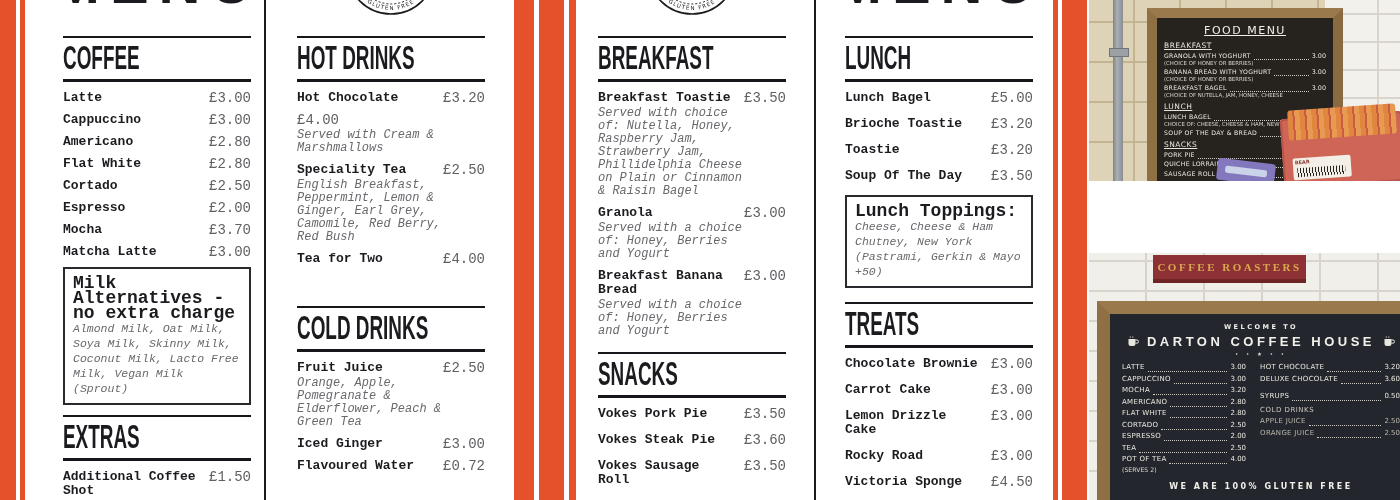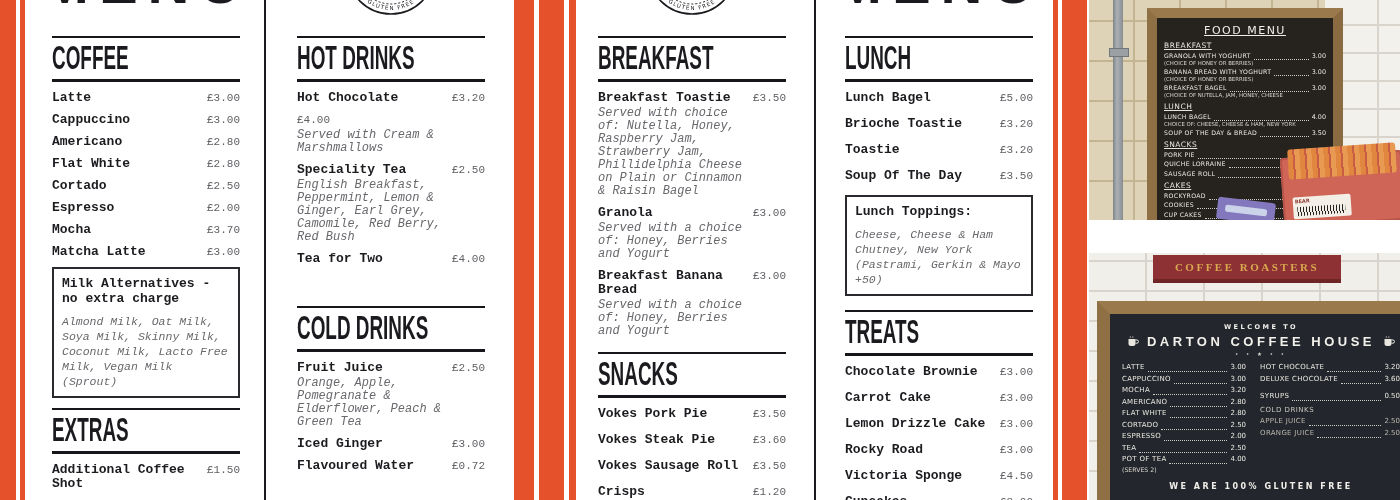--- a/index.html
+++ b/index.html
@@ -9,47 +9,47 @@
   
   .stripe{position:absolute;top:0;bottom:0;background:#E5512B;}
   #st-l1{left:0;width:16px}   #st-l2{left:20px;width:5px}
   #st-m1{left:514px;width:20px} #st-m2{left:539px;width:25px} #st-m3{left:569px;width:7px}
   #st-r1{left:1053px;width:5px} #st-r2{left:1062px;width:25px}
   .vrule{position:absolute;top:0;bottom:0;width:2px;background:#1b1b1f;}
   #vr1{left:264px} #vr2{left:814px}
 
   
   .col{position:absolute;top:0;height:500px;width:188px;overflow:hidden;}
-  #col1{left:52px} #col2{left:297px} #col3{left:598px} #col4{left:845px}
+  #col1{left:63px} #col2{left:297px} #col3{left:598px} #col4{left:845px}
   .col-top{height:36px;position:relative;overflow:hidden;}
   .menu-big{position:absolute;left:50%;transform:translateX(-50%);top:-46px;
             font-family:"Liberation Sans","DejaVu Sans",sans-serif;font-weight:700;
             font-size:58px;line-height:58px;letter-spacing:10px;color:#1b1b1f;white-space:nowrap;}
   .stamp{position:absolute;left:50%;transform:translateX(-50%);top:0;}
 
   .rule{height:2px;background:#17171b;}
   .rule.b{height:3px;margin-top:5px;}
   h2.sec-title{margin:6px 0 0;font-family:"Liberation Sans","DejaVu Sans",sans-serif;
      font-weight:700;font-size:27px;line-height:30px;letter-spacing:0;
      transform:scale(0.7,1.22);transform-origin:0 60%;white-space:nowrap;color:#1b1b1f;}
   .items{padding-top:9px;}
   .mi{margin:0 0 8px;}
   .loose .mi{margin-bottom:12px;}
   .mi-r{display:flex;align-items:flex-start;}
   .mi-n{flex:1;font-weight:700;font-size:13px;line-height:14px;padding-right:6px;}
-  .mi-p{font-size:11px;line-height:14px;color:#5f5f64;white-space:nowrap;}
+  .mi-p{font-size:14px;line-height:14px;color:#5f5f64;white-space:nowrap;}
   .mi-d{font-style:italic;font-size:12px;line-height:13px;color:#68686d;margin-top:2px;width:152px;}
   .ibox{border:2px solid #2a2a2e;padding:7px 8px;margin-top:8px;}
-  .ibox-t{font-weight:700;font-size:13px;line-height:15px;}
-  .ibox-b{font-style:italic;font-size:11.5px;line-height:15px;color:#68686d;margin-top:8px;}
+  .ibox-t{font-weight:700;font-size:18px;line-height:15px;}
+  .ibox-b{font-style:italic;font-size:11.5px;line-height:15px;color:#68686d;}
   .sec.mt10{margin-top:10px}.sec.mt14{margin-top:14px}.sec.mt40{margin-top:40px}
 
   
   .photo{position:absolute;left:1089px;width:311px;overflow:hidden;}
-  #photo-top{top:0;height:220px;background-color:#ded3b7;
+  #photo-top{top:0;height:181px;background-color:#ded3b7;
     background-image:repeating-linear-gradient(0deg,transparent 0 38px,#c3b492 38px 40px),
                      repeating-linear-gradient(90deg,transparent 0 44px,#c3b492 44px 46px);}
   #photo-top .right-tiles{position:absolute;top:0;bottom:0;left:236px;right:0;background-color:#f3f1ec;
     background-image:repeating-linear-gradient(0deg,transparent 0 26px,#d9d5cc 26px 28px),
                      repeating-linear-gradient(90deg,transparent 0 52px,#d9d5cc 52px 54px);}
   .pipe{position:absolute;left:24px;top:0;bottom:0;width:10px;background:linear-gradient(90deg,#7e8488,#aab0b3 40%,#878d90);}
   .pipe-bracket{position:absolute;left:-4px;top:48px;width:18px;height:7px;background:#9aa0a3;border:1px solid #70767a;}
 
   .board{position:absolute;background:#26231f;border-style:solid;
          border-color:#9a7a4c #8a6b41 #7e6039 #8f7045;}
@@ -74,21 +74,21 @@
   .candy-brand{font-size:5px;font-weight:700;color:#8d3a31;padding:1px 2px;font-family:"DejaVu Sans",sans-serif;}
   .barcode{position:absolute;left:4px;bottom:3px;width:48px;height:9px;
     background:repeating-linear-gradient(90deg,#23231f 0 1px,#f3efe6 1px 3px);}
   .candy-pack{position:absolute;left:128px;bottom:-2px;width:58px;height:22px;background:#8378bd;
     transform:rotate(7deg);border-radius:3px;}
   .candy-pack:after{content:"";position:absolute;left:8px;top:7px;right:8px;height:7px;background:#cbd3ea;border-radius:2px;}
 
   #photo-bottom{top:253px;height:247px;background-color:#f1efe9;
     background-image:repeating-linear-gradient(0deg,transparent 0 28px,#d8d4cb 28px 30px),
                      repeating-linear-gradient(90deg,transparent 0 56px,#d8d4cb 56px 58px);}
-  .sign{position:absolute;left:64px;top:2px;width:188px;height:24px;background:#8e3134;
+  .sign{position:absolute;left:64px;top:2px;width:153px;height:24px;background:#8e3134;
         border-bottom:4px solid #6f2426;display:flex;align-items:center;justify-content:center;}
   .sign-text{font-family:"Liberation Serif","DejaVu Serif",serif;font-weight:700;font-size:11px;
              letter-spacing:2.5px;color:#d9a94f;white-space:nowrap;}
   #board2{left:8px;top:48px;width:302px;height:206px;border-width:13px;background:#23262c;}
   .b2-welcome{text-align:center;font-size:6.5px;font-weight:700;letter-spacing:2.5px;margin-top:9px;color:#f0eee8;}
   .b2-title-row{display:flex;align-items:center;justify-content:center;gap:8px;margin-top:3px;}
   .b2-title{font-family:"Liberation Sans","DejaVu Sans",sans-serif;font-weight:700;font-size:13px;
             letter-spacing:3.5px;color:#f2f0ea;white-space:nowrap;}
   .b2-stars{text-align:center;font-size:5.5px;letter-spacing:3px;color:#dddbd3;margin-top:2px;}
   .b2-cols{display:flex;padding:6px 12px 0 12px;}

